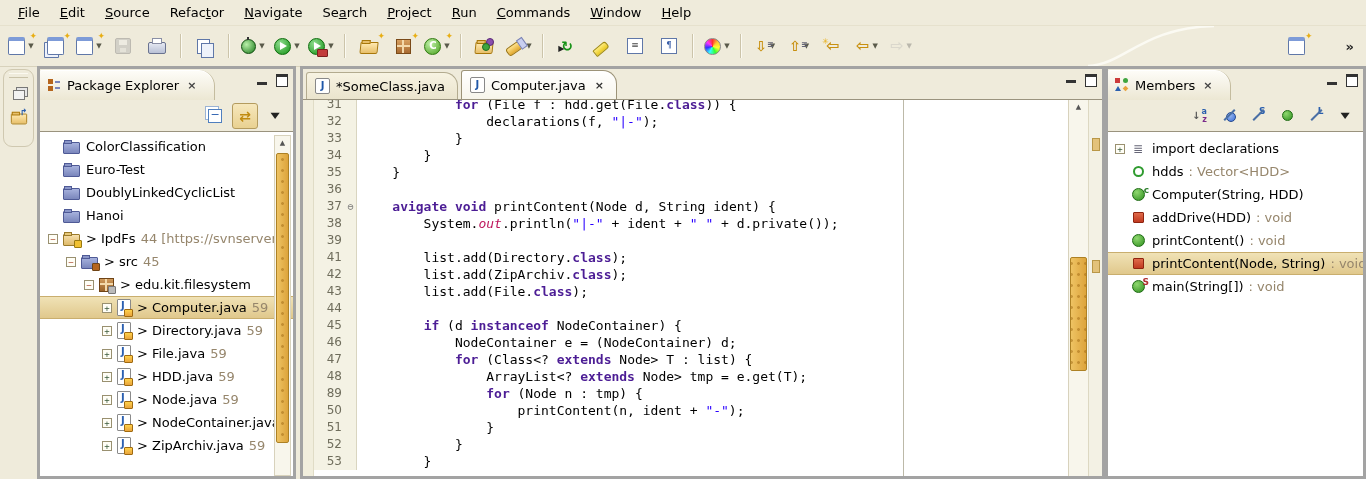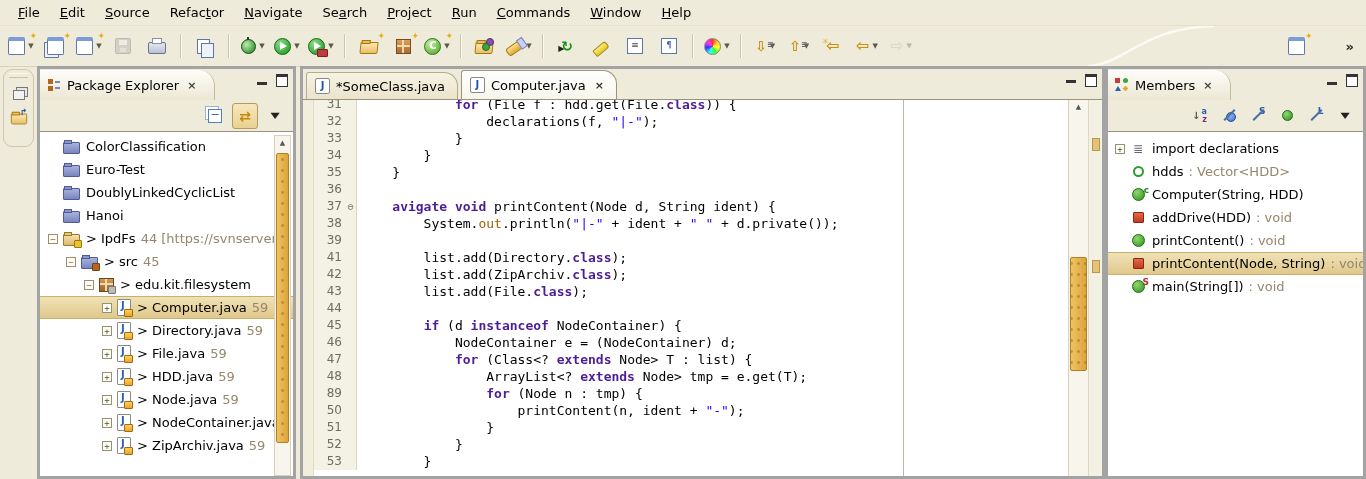--- a/index.html
+++ b/index.html
@@ -131,21 +131,21 @@
   .codewrap{flex:1;position:relative;overflow:hidden;min-width:0}
   .codelines{margin-top:-4px}
   .cline{height:17px;line-height:17px;font-family:"DejaVu Sans Mono",monospace;font-size:13px;white-space:pre;display:flex}
   .lnum{width:28px;text-align:right;color:#6f6d5c;background:#f4f2e4;font-size:12px;flex:none;padding-right:3px;font-family:"DejaVu Sans",sans-serif}
   .fold{width:11px;flex:none;background:#f4f2e4;border-right:1px solid #d9d5c0;color:#777;font-size:10px;text-align:center}
   .ltext{padding-left:4px;position:relative;flex:1}
   .cline.cur .ltext{background:#e9f2fc}
   .cursor{position:absolute;left:2px;top:1px;width:2px;height:15px;background:#000}
   .tk-k{color:#4c1d95;font-weight:bold}
   .tk-s{color:#2a00ff}
-  .tk-i{color:#a16207;}
+  .tk-i{color:#be185d;font-style:italic}
   .printmargin{position:absolute;left:589px;top:0;bottom:0;width:1px;background:#bcb9a8;pointer-events:none}
   .edscroll{width:19px;background:#f8f6ec;border-left:1px solid #d8d2bc;position:relative;flex:none}
   .edthumb{position:absolute;left:1px;right:1px;top:157px;height:112px;border:1px solid #ad8124;border-radius:2px;background-image:radial-gradient(circle,rgba(160,105,20,.5) 1.2px,transparent 1.6px),linear-gradient(90deg,#eec363,#dda43c);background-size:7px 11px,100% 100%;background-position:center top,0 0}
   .overview{width:13px;background:#f3f1e4;border-left:1px solid #ddd8c2;position:relative;flex:none}
   .ovmark{position:absolute;left:3px;width:6px;height:11px;background:#e3c27a;border:1px solid #b99747}
   
   .mlist{flex:1;background:#fff;border-top:1px solid #9a937e;padding-top:5px;overflow:hidden;font-size:13px}
   .mrow{height:23px;display:flex;align-items:center;white-space:nowrap;box-sizing:border-box;padding-left:7px}
   .mrow.sel{background:linear-gradient(#f0e2b6,#e0c88c);border-top:1px solid #c9ae6e;border-bottom:1px solid #c9ae6e}
   .mic{width:20px;flex:none;display:flex;justify-content:center;align-items:center;margin-right:4px;position:relative}

